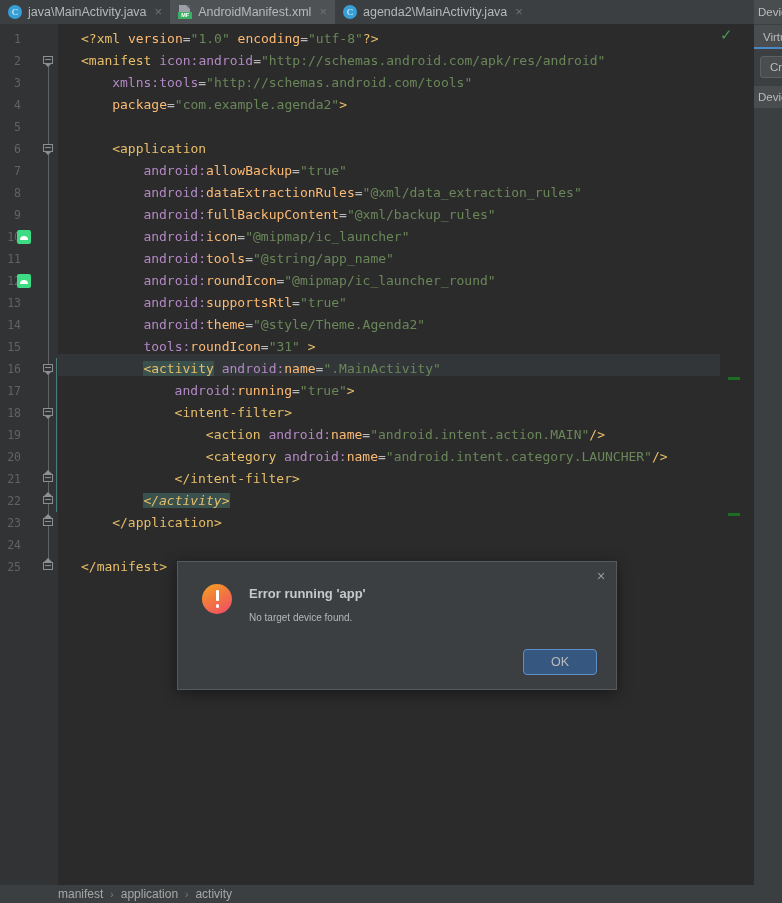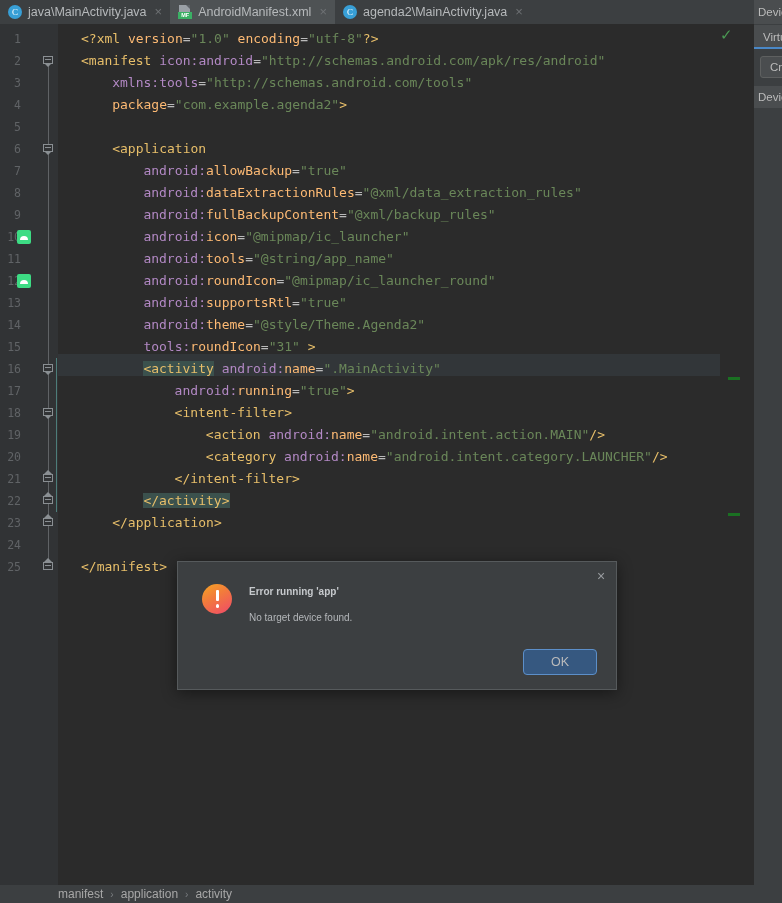--- a/index.html
+++ b/index.html
@@ -377,21 +377,21 @@
   .dialog-icon .dot {
     position: absolute;
     left: 13.5px; top: 20px;
     width: 3.5px; height: 3.5px;
     background: #ffffff;
     border-radius: 50%;
   }
   .dialog-title {
     position: absolute;
     left: 71px; top: 24px;
-    font-size: 10px;
+    font-size: 13px;
     font-weight: bold;
     color: #c6c9cc;
   }
   .dialog-msg {
     position: absolute;
     left: 71px; top: 50px;
     font-size: 10px;
     color: #b4b7ba;
   }
   .dialog-ok {
@@ -530,21 +530,21 @@
           <div class="codeline" style="top: 246px; left: 85.4px;"><span class="t-ns">android:</span><span class="t-attr">roundIcon</span><span class="t-eq">=</span><span class="t-val">"@mipmap/ic_launcher_round"</span></div>
           <div class="codeline" style="top: 268px; left: 85.4px;"><span class="t-ns">android:</span><span class="t-attr">supportsRtl</span><span class="t-eq">=</span><span class="t-val">"true"</span></div>
           <div class="codeline" style="top: 290px; left: 85.4px;"><span class="t-ns">android:</span><span class="t-attr">theme</span><span class="t-eq">=</span><span class="t-val">"@style/Theme.Agenda2"</span></div>
           <div class="codeline" style="top: 312px; left: 85.4px;"><span class="t-ns">tools:</span><span class="t-attr">roundIcon</span><span class="t-eq">=</span><span class="t-val">"31"</span><span class="t-plain"> </span><span class="t-punct">&gt;</span></div>
           <div class="codeline" style="top: 334px; left: 85.4px;"><span class="t-punct hl-tag">&lt;</span><span class="t-tag hl-tag">activity</span><span class="t-plain"> </span><span class="t-ns">android:</span><span class="t-attr">name</span><span class="t-eq">=</span><span class="t-val">".MainActivity"</span></div>
           <div class="codeline" style="top: 356px; left: 116.6px;"><span class="t-ns">android:</span><span class="t-attr">running</span><span class="t-eq">=</span><span class="t-val">"true"</span><span class="t-punct">&gt;</span></div>
           <div class="codeline" style="top: 378px; left: 116.6px;"><span class="t-punct">&lt;</span><span class="t-tag">intent-filter</span><span class="t-punct">&gt;</span></div>
           <div class="codeline" style="top: 400px; left: 147.8px;"><span class="t-punct">&lt;</span><span class="t-tag">action</span><span class="t-plain"> </span><span class="t-ns">android:</span><span class="t-attr">name</span><span class="t-eq">=</span><span class="t-val">"android.intent.action.MAIN"</span><span class="t-punct">/&gt;</span></div>
           <div class="codeline" style="top: 422px; left: 147.8px;"><span class="t-punct">&lt;</span><span class="t-tag">category</span><span class="t-plain"> </span><span class="t-ns">android:</span><span class="t-attr">name</span><span class="t-eq">=</span><span class="t-val">"android.intent.category.LAUNCHER"</span><span class="t-punct">/&gt;</span></div>
           <div class="codeline" style="top: 444px; left: 116.6px;"><span class="t-punct">&lt;/</span><span class="t-tag">intent-filter</span><span class="t-punct">&gt;</span></div>
-          <div class="codeline" style="top: 466px; left: 85.4px;"><span class="t-punct hl-tag">&lt;/</span><span class="t-tag hl-tag">activity</span><span class="t-punct hl-tag">&gt;</span></div>
+          <div class="codeline" style="top: 466px; left: 85.4px; font-style: italic;"><span class="t-punct hl-tag">&lt;/</span><span class="t-tag hl-tag">activity</span><span class="t-punct hl-tag">&gt;</span></div>
           <div class="codeline" style="top: 488px; left: 54.2px;"><span class="t-punct">&lt;/</span><span class="t-tag">application</span><span class="t-punct">&gt;</span></div>
           <div class="codeline" style="top: 510px; left: 23px;"></div>
           <div class="codeline" style="top: 532px; left: 23px;"><span class="t-punct">&lt;/</span><span class="t-tag">manifest</span><span class="t-punct">&gt;</span></div>
         </div>
     </div>
 
     <div class="scrollbar"></div>
     <div id="vcsmarks">
         <div class="vcs-mark" style="top: 353px;"></div>
         <div class="vcs-mark" style="top: 489px;"></div>

